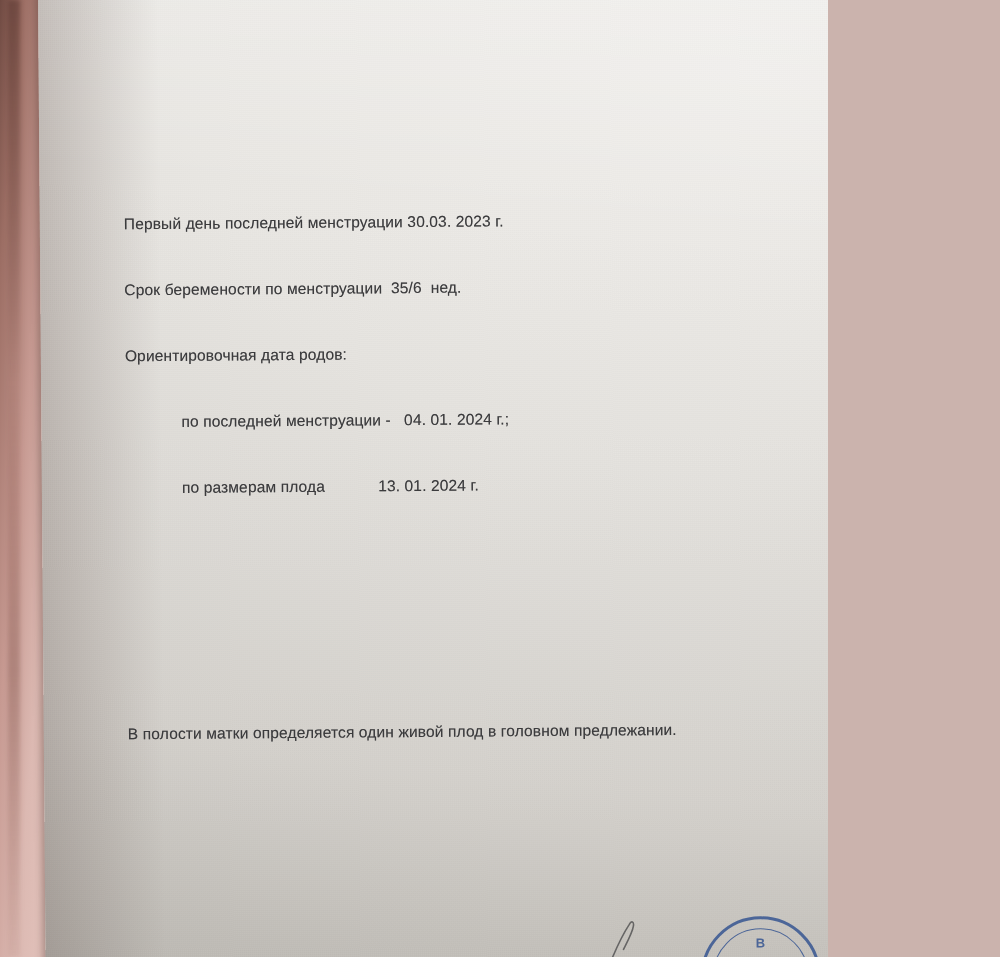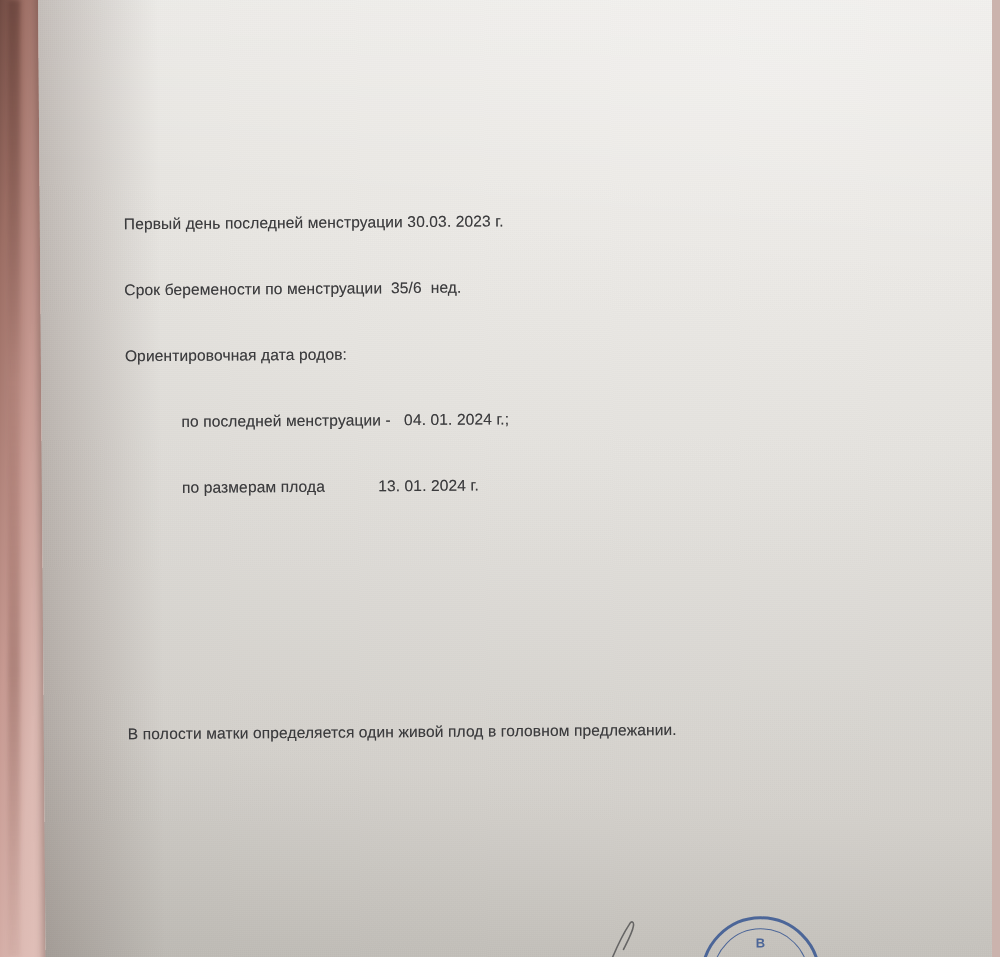--- a/index.html
+++ b/index.html
@@ -7,21 +7,21 @@
   html, body {
     margin: 0; padding: 0;
     width: 1000px; height: 957px;
     overflow: hidden;
     background: #cbb3ad;
   }
 
   
   #photo {
     position: relative;
-    width: 992px; height: 957px;
+    width: 828px; height: 957px;
     background: linear-gradient(100deg, #8a5f56 0%, #b9857c 22%, #d6b2ab 55%, #cfa9a2 100%);
     overflow: hidden;
     font-family: "Liberation Sans", sans-serif;
   }
   #desk-edge {
     position: absolute; left: 0; top: 0; width: 46px; height: 957px;
     background: linear-gradient(95deg, #6f4a42 0%, #9c6e64 18%, #c79a92 48%, #dcb9b2 75%, #e2c2bb 100%);
   }
   #desk-streak {
     position: absolute; left: 8px; top: 0; width: 12px; height: 957px;

